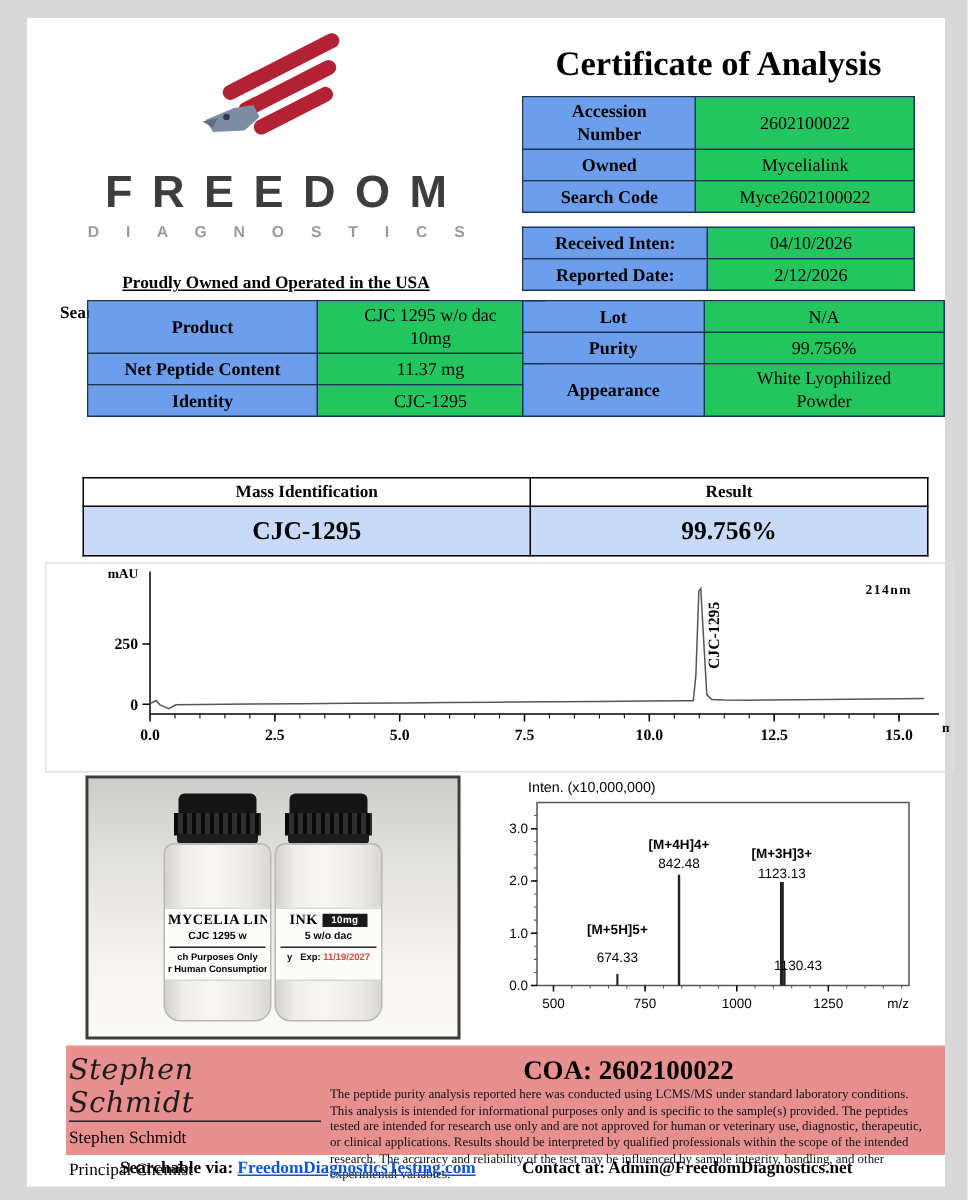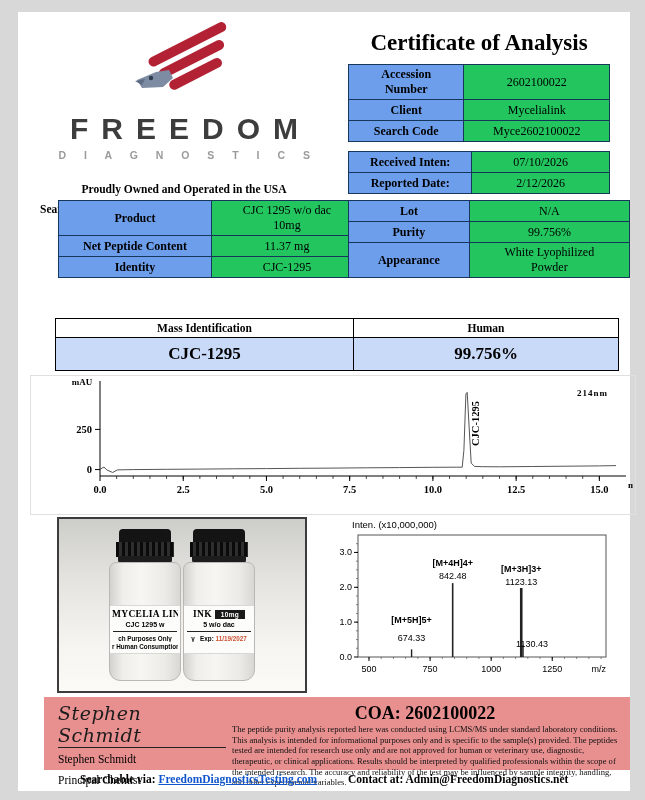--- a/index.html
+++ b/index.html
@@ -4,21 +4,21 @@
 <style>
   html,body{margin:0;padding:0;}
   body{width:645px;height:800px;background:#d8d8d8;font-family:"Liberation Serif",serif;color:#000;position:relative;overflow:hidden;}
   .page{position:absolute;left:18px;top:12px;width:612px;height:779px;background:#ffffff;}
 
   
   .logo-block{position:absolute;left:18px;top:6px;width:296px;text-align:center;}
   .eagle{display:block;margin:0 auto;}
   .brand{font-family:"Liberation Sans",sans-serif;font-weight:700;font-size:30px;letter-spacing:13px;color:#3d3d3d;margin-top:2px;text-indent:13px;}
   .brand-sub{font-family:"Liberation Sans",sans-serif;font-weight:700;font-size:10.5px;letter-spacing:7.5px;color:#9a9a9a;margin-top:3px;text-indent:8px;}
-  .tagline{font-weight:bold;font-size:11.5px;margin-top:22px;}
+  .tagline{font-weight:bold;font-size:11.5px;margin-top:22px;text-decoration:underline;}
   .search-line{font-weight:bold;font-size:11.5px;margin-top:8px;text-align:left;padding-left:4px;}
   a.doc-link{color:#1155cc;text-decoration:underline;font-weight:bold;}
 
   .right-head{position:absolute;left:330px;top:18px;width:262px;}
   .coa-title{font-size:23px;font-weight:bold;text-align:center;margin-bottom:8px;white-space:nowrap;}
 
   
   table.blue{border-collapse:collapse;}
   table.blue td{border:1.4px solid #16365c;padding:2px 20px;font-size:12px;height:16px;text-align:center;}
   table.blue td.lbl{background:#6d9eeb;font-weight:bold;}
@@ -70,21 +70,21 @@
 
   
   .ms{position:absolute;left:298px;top:503px;width:310px;height:180px;}
   text.mstick{font-family:"Liberation Sans",sans-serif;font-size:9px;}
   text.mstitle{font-family:"Liberation Sans",sans-serif;font-size:9.5px;}
   text.msion{font-family:"Liberation Sans",sans-serif;font-size:9px;font-weight:bold;}
   text.msval{font-family:"Liberation Sans",sans-serif;font-size:9px;}
 
   
   .sig-block{position:absolute;left:26px;top:685px;width:586px;height:73px;background:#e88f8f;box-sizing:border-box;
-             padding:5px 12px 5px 14px;display:flex;justify-content:center;}
+             padding:5px 12px 5px 2px;display:flex;justify-content:center;}
   .sig-left{width:168px;flex:none;}
   .sig-script{font-family:"DejaVu Serif",serif;font-style:italic;font-size:19px;color:#1c1c1c;
               display:inline-block;border-bottom:1.6px solid #222;padding:0 4px 1px 0;letter-spacing:.5px;}
   .sig-name{font-size:11.5px;margin-top:5px;}
   .sig-title{font-size:11.5px;margin-top:9px;}
   .sig-right{flex:1;padding-left:6px;}
   .coa-num{font-size:18px;font-weight:bold;text-align:center;margin-top:1px;}
   .disclaimer{font-size:8.6px;line-height:1.24;margin-top:0;text-align:left;color:#111;}
 
   
@@ -119,35 +119,35 @@
 
   <div class="right-head">
     <div class="coa-title">Certificate of Analysis</div>
     <table class="blue">
       <tbody>
           <tr>
             <td class="lbl" style="width:108px">Accession Number</td>
             <td class="val" style="width:128px">2602100022</td>
           </tr>
       <tr>
-            <td class="lbl">Client</td>
+            <td class="lbl">Owned</td>
             <td class="val">Mycelialink</td>
           </tr>
       <tr>
             <td class="lbl">Search Code</td>
             <td class="val">Myce2602100022</td>
           </tr>
     </tbody>
       </table>
     <div class="gap8"></div>
     <table class="blue">
       <tbody>
           <tr>
             <td class="lbl" style="width:108px">Received Inten:</td>
-            <td class="val" style="width:128px">07/10/2026</td>
+            <td class="val" style="width:128px">04/10/2026</td>
           </tr>
       <tr>
             <td class="lbl">Reported Date:</td>
             <td class="val">2/12/2026</td>
           </tr>
     </tbody>
       </table>
   </div>
 
   <div class="cols">
@@ -183,21 +183,21 @@
           </tr>
     </tbody>
       </table>
   </div>
 
 
   <table class="mass-table">
     <tbody>
         <tr>
       <td class="hd c1">Mass Identification</td>
-      <td class="hd">Human</td>
+      <td class="hd">Result</td>
     </tr>
     <tr>
       <td class="big">CJC-1295</td>
       <td class="big">99.756%</td>
     </tr>
   </tbody>
     </table>
 
   <div class="chrom">
     <svg id="hplc" width="602" height="136" viewBox="0 0 602 136">

